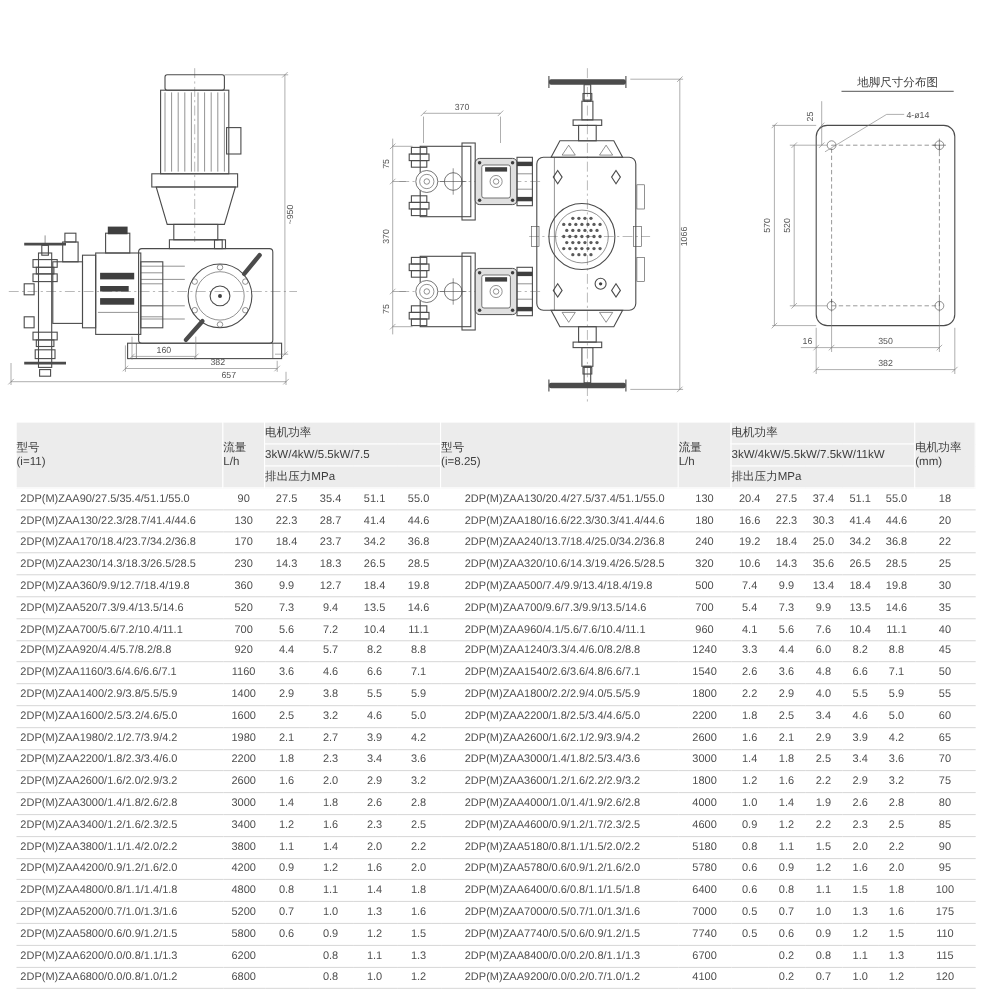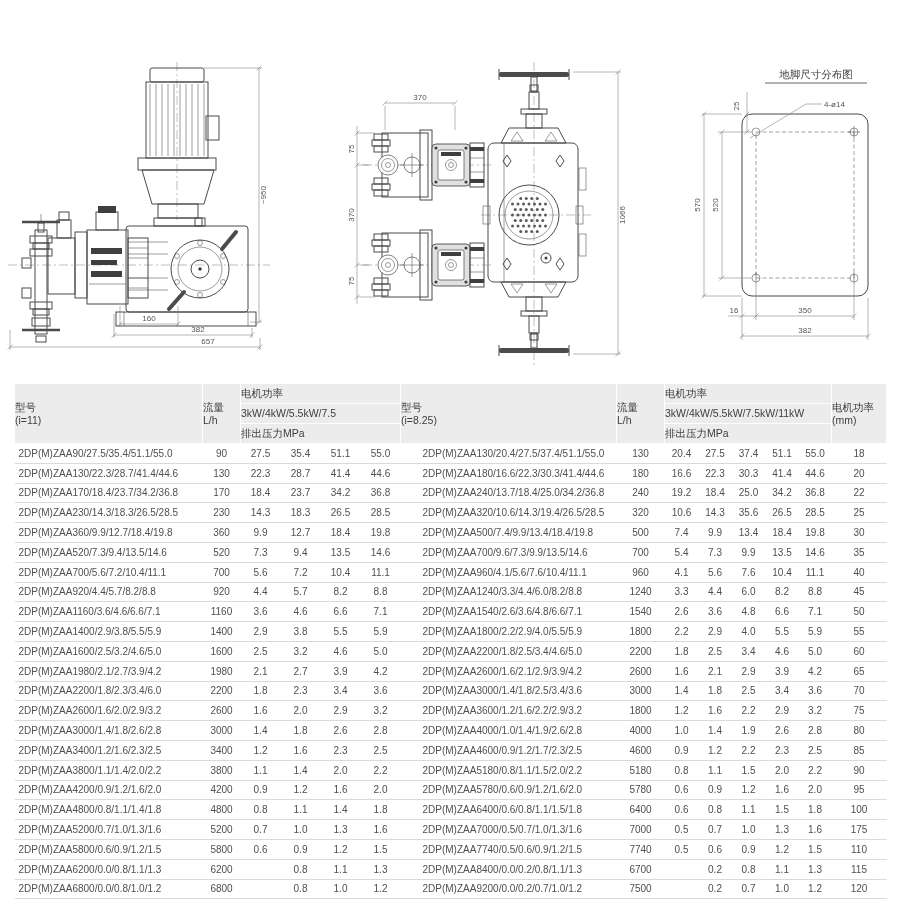--- a/index.html
+++ b/index.html
@@ -798,21 +798,21 @@
         <td class="num">115</td>
       </tr>
       <tr>
         <td class="model">2DP(M)ZAA6800/0.0/0.8/1.0/1.2</td>
         <td class="num">6800</td>
         <td class="num"></td>
         <td class="num">0.8</td>
         <td class="num">1.0</td>
         <td class="num">1.2</td>
         <td class="model">2DP(M)ZAA9200/0.0/0.2/0.7/1.0/1.2</td>
-        <td class="num">7500</td>
+        <td class="num">4100</td>
         <td class="num"></td>
         <td class="num">0.2</td>
         <td class="num">0.7</td>
         <td class="num">1.0</td>
         <td class="num">1.2</td>
         <td class="num">120</td>
       </tr>
     </tbody>
 </table>
 

